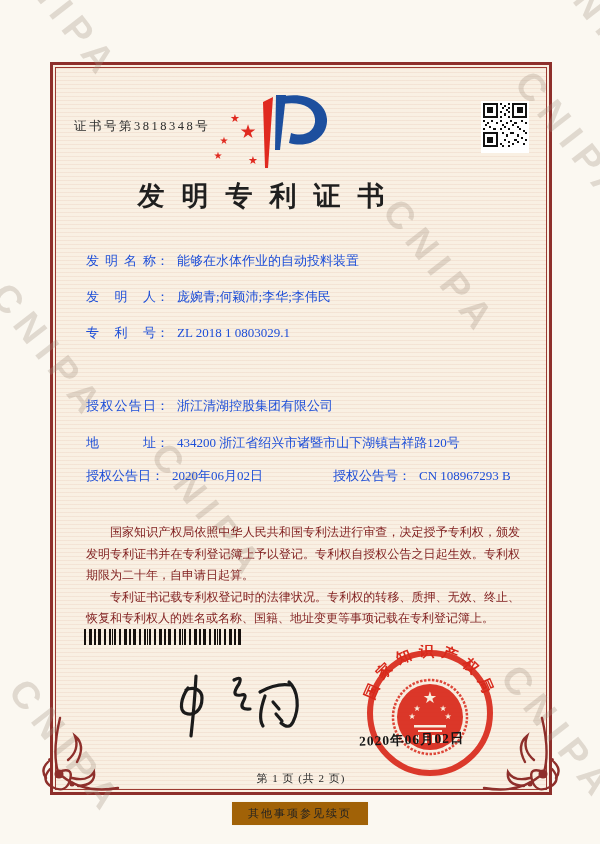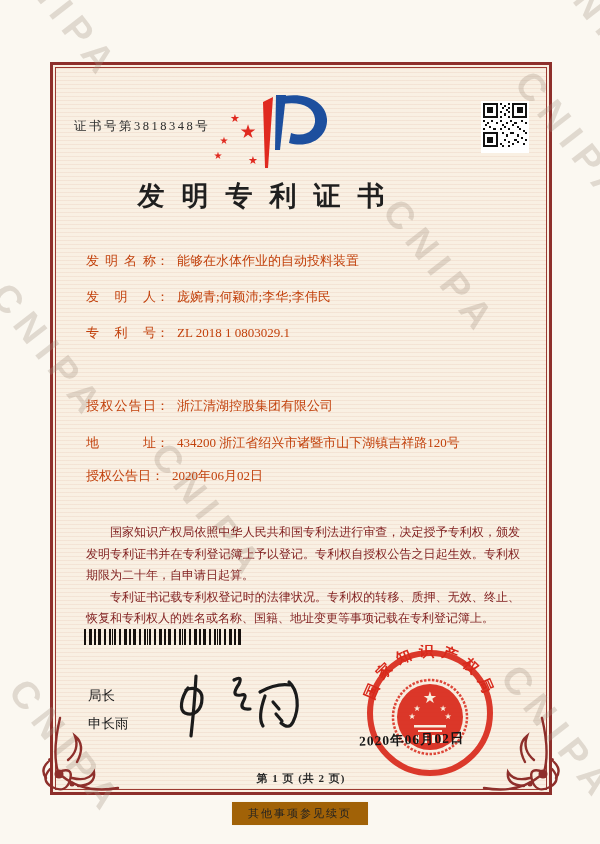--- a/index.html
+++ b/index.html
@@ -34,40 +34,40 @@
   
   .content{position:absolute;inset:0;z-index:3;}
   .abs{position:absolute;}
   .cert-no{
     left:74px;top:100px;font-size:12.5px;letter-spacing:2.5px;color:#2e2e2e;margin-top:18px;
   }
   .title{
     left:50px;top:178px;width:439px;text-align:center;
     font-size:27px;font-weight:bold;letter-spacing:17px;color:#1f1f1f;
   }
-  .row{left:86px;font-size:13px;color:#c2410c;white-space:nowrap;}
+  .row{left:86px;font-size:13px;color:#1d4ed8;white-space:nowrap;}
   .row .lbl{display:inline-block;width:70px;text-align:justify;text-align-last:justify;}
   .row .val{margin-left:8px;}
   .legal{
     left:86px;top:494px;width:434px;font-size:12px;line-height:21.5px;
     text-align:justify;color:#7f1d1d;margin-top:28px;
   }
   .legal p{margin:0;text-indent:2em;}
   .barcode{
     left:84px;top:629px;width:158px;height:16px;
     background:
       repeating-linear-gradient(90deg,#15100d 0 2px,rgba(0,0,0,0) 2px 5px),
       repeating-linear-gradient(90deg,#15100d 0 1px,rgba(0,0,0,0) 1px 7px);
   }
   .signoff{left:88px;top:682px;font-size:13.5px;color:#1a1a1a;line-height:28px;}
   .seal-date{
     left:359px;top:731px;font-size:13.5px;font-weight:bold;color:#141414;
     letter-spacing:1px;transform:rotate(-2deg);
   }
-  .page-note{left:50px;top:771px;width:502px;text-align:center;font-size:11px;letter-spacing:1px;color:#2a2a2a;font-weight:bold;}
+  .page-note{left:50px;top:771px;width:502px;text-align:center;font-size:11px;letter-spacing:1px;color:#2a2a2a;}
   .footer-chip{
     left:50%;top:802px;transform:translateX(-50%);
     background:#a16207;padding:4px 16px;font-size:11px;letter-spacing:2px;color:#222;
     box-shadow:0 0 2px rgba(0,0,0,.05);
   }
   .corner{position:absolute;z-index:4;}
   .corner.br{transform:scaleX(-1);}
   .qr-wrap{left:481px;top:101px;background:#fff;padding:2px;}
 </style>
 </head>
@@ -130,32 +130,31 @@
   <div class="abs row" style="top:397px">
     <span class="lbl">授权公告日</span><span>：</span><span class="val">浙江清湖控股集团有限公司</span>
   </div>
   <div class="abs row" style="top:434px">
     <span class="lbl">地址</span><span>：</span><span class="val">434200 浙江省绍兴市诸暨市山下湖镇吉祥路120号</span>
   </div>
 
   <div class="abs row" style="top:467px">
     <span>授权公告日</span><span>：</span><span class="val">2020年06月02日</span>
   </div>
+  <div class="abs row" style="top:467px;left:333px">
+    <span>授权公告号</span><span>：</span><span class="val">CN 108967293 B</span>
+  </div>
 
   <div class="abs legal">
     <p>国家知识产权局依照中华人民共和国专利法进行审查，决定授予专利权，颁发发明专利证书并在专利登记簿上予以登记。专利权自授权公告之日起生效。专利权期限为二十年，自申请日起算。</p>
     <p>专利证书记载专利权登记时的法律状况。专利权的转移、质押、无效、终止、恢复和专利权人的姓名或名称、国籍、地址变更等事项记载在专利登记簿上。</p>
   </div>
 
   <div class="abs barcode"></div>
 
-  <div class="abs signoff">
-    <div>局长</div>
-    <div>申长雨</div>
-  </div>
 
   <svg class="abs" style="left:172px;top:668px" width="150" height="78" viewBox="0 0 150 78">
     <g fill="none" stroke="#1b1b1b" stroke-width="3.2" stroke-linecap="round" stroke-linejoin="round">
       <path d="M 16,20 C 9,30 7,42 13,45 C 22,49 30,42 30,30 C 30,22 22,18 14,22"></path>
       <path d="M 24,8 C 23,28 21,50 19,68"></path>
       <path d="M 62,12 q 9,-5 5,4 q -9,13 2,11 q 7,-2 2,7 q -4,8 7,7"></path>
       <path d="M 88,24 q 16,-9 30,-7"></path>
       <path d="M 93,28 C 88,42 87,52 91,58"></path>
       <path d="M 117,14 C 126,22 128,40 121,54 q -4,8 -12,1"></path>
       <path d="M 101,34 l 6,7"></path>

